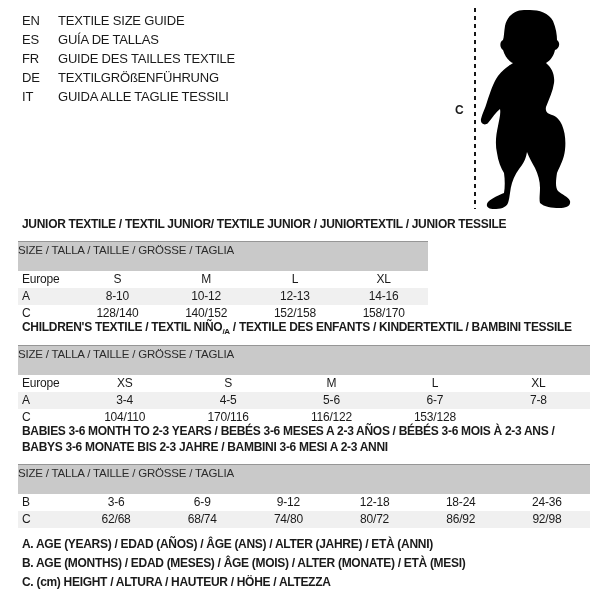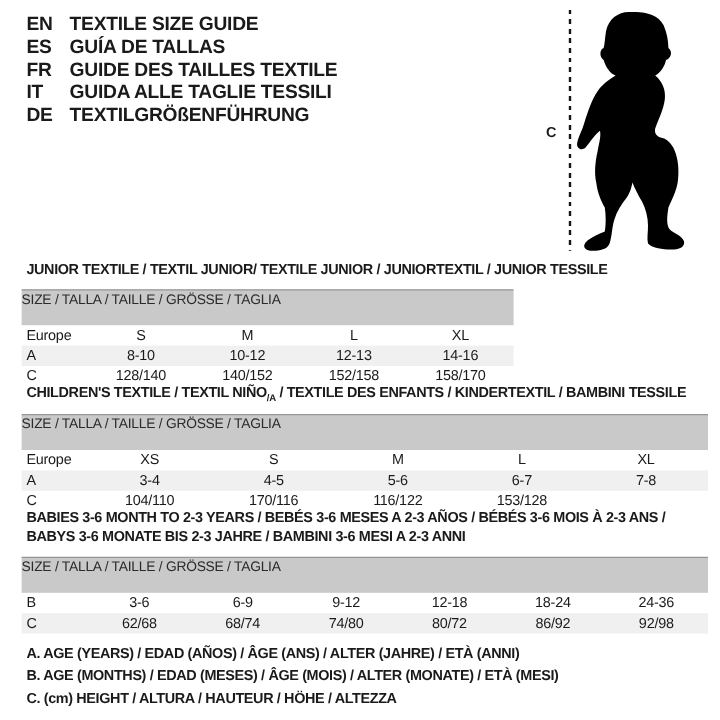--- a/index.html
+++ b/index.html
@@ -6,21 +6,21 @@
   body{
     width:600px;height:600px;background:#ffffff;
     font-family:"Liberation Sans","DejaVu Sans",sans-serif;
     color:#1a1a1a;position:relative;overflow:hidden;
     -webkit-font-smoothing:antialiased;
   }
   .abs{position:absolute;}
 
   
   .langs{left:22px;top:11px;}
-  .lang-row{display:flex;height:19px;line-height:19px;font-size:16px;font-weight:bold;letter-spacing:-0.2px;}
+  .lang-row{display:flex;height:19px;line-height:19px;font-size:13px;font-weight:normal;letter-spacing:-0.2px;}
   .lang-code{width:36px;}
   .lang-text{white-space:nowrap;}
 
   
   .dash-line{left:474px;top:8px;width:2px;height:201px;
     background:repeating-linear-gradient(to bottom,#161616 0 4px,transparent 4px 8px);}
   .height-c{left:455px;top:103px;font-size:12px;font-weight:bold;}
   .baby-svg{left:477px;top:2px;}
 
   
@@ -56,26 +56,26 @@
   </div>
   <div class="lang-row">
     <span class="lang-code">ES</span>
     <span class="lang-text">GUÍA DE TALLAS</span>
   </div>
   <div class="lang-row">
     <span class="lang-code">FR</span>
     <span class="lang-text">GUIDE DES TAILLES TEXTILE</span>
   </div>
   <div class="lang-row">
+    <span class="lang-code">DE</span>
+    <span class="lang-text">TEXTILGRÖßENFÜHRUNG</span>
+  </div>
+  <div class="lang-row">
     <span class="lang-code">IT</span>
     <span class="lang-text">GUIDA ALLE TAGLIE TESSILI</span>
-  </div>
-  <div class="lang-row">
-    <span class="lang-code">DE</span>
-    <span class="lang-text">TEXTILGRÖßENFÜHRUNG</span>
   </div>
 </div>
 
 <div class="abs dash-line"></div>
 <div class="abs height-c">C</div>
 <svg class="abs baby-svg" width="115" height="213" viewBox="0 0 115 213" aria-hidden="true">
   <path fill="#000000" d="
     M47,8
     C38,8 30,14 28,24
     C27,30 27,35 26,38

